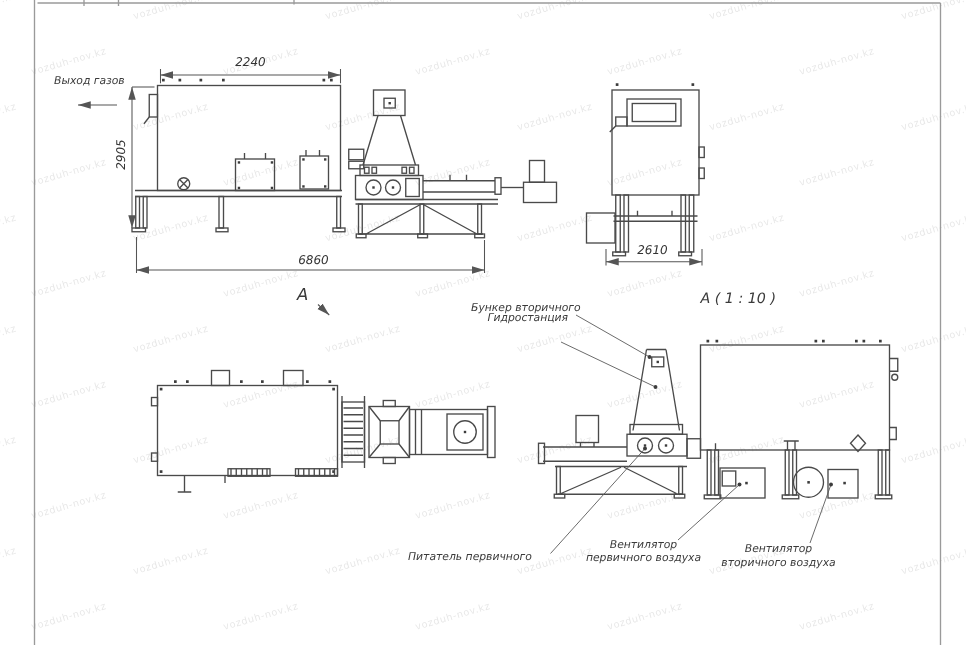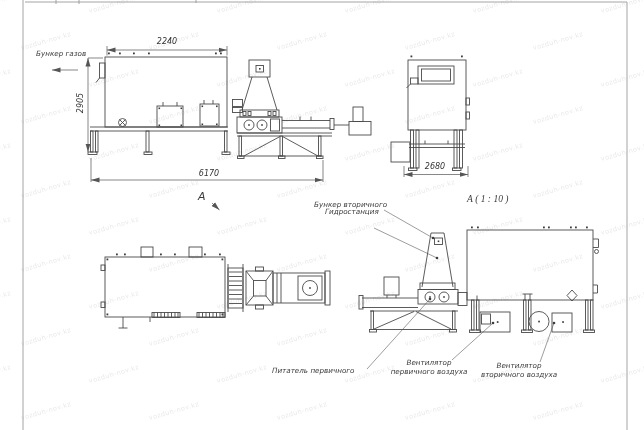--- a/index.html
+++ b/index.html
@@ -354,27 +354,27 @@
         <path class="ld" d="M367,369 L430,299"></path>
           <circle class="fl" cx="430" cy="299" r="1.3"></circle>
         <path class="ld" d="M452,360 L493,323"></path>
           <circle class="fl" cx="493" cy="323" r="1.3"></circle>
         <path class="ld" d="M540,362 L554,323"></path>
           <circle class="fl" cx="554" cy="323" r="1.3"></circle>
       </g>
     </g>
   </svg>
 
-  <div class="lbl" style="left:36px;top:49px;width:52px;">Бункер газов</div>
+  <div class="lbl" style="left:36px;top:49px;width:52px;">Выход газов</div>
   <div class="lbl dimtxt" style="left:147px;top:37px;width:40px;">2240</div>
   <div class="lbl dimtxt rot90" style="left:66px;top:98px;width:30px;">2905</div>
-  <div class="lbl dimtxt" style="left:187px;top:169px;width:44px;">6170</div>
+  <div class="lbl dimtxt" style="left:187px;top:169px;width:44px;">6860</div>
   <div class="lbl big" style="left:198px;top:190px;">А</div>
-  <div class="lbl dimtxt" style="left:413px;top:162px;width:44px;">2680</div>
-  <div class="lbl mid" style="left:467px;top:194px;font-family:Liberation Serif, serif;">А ( 1 : 10 )</div>
+  <div class="lbl dimtxt" style="left:413px;top:162px;width:44px;">2610</div>
+  <div class="lbl mid" style="left:467px;top:194px;">А ( 1 : 10 )</div>
   <div class="lbl" style="left:314px;top:200px;">Бункер вторичного</div>
   <div class="lbl" style="left:325px;top:207px;">Гидростанция</div>
   <div class="lbl" style="left:272px;top:366px;">Питатель первичного</div>
   <div class="lbl ctr" style="left:390px;top:358px;width:78px;">Вентилятор
 первичного воздуха</div>
   <div class="lbl ctr" style="left:480px;top:361px;width:78px;">Вентилятор
 вторичного воздуха</div>
 </div>
 
 </body></html>

